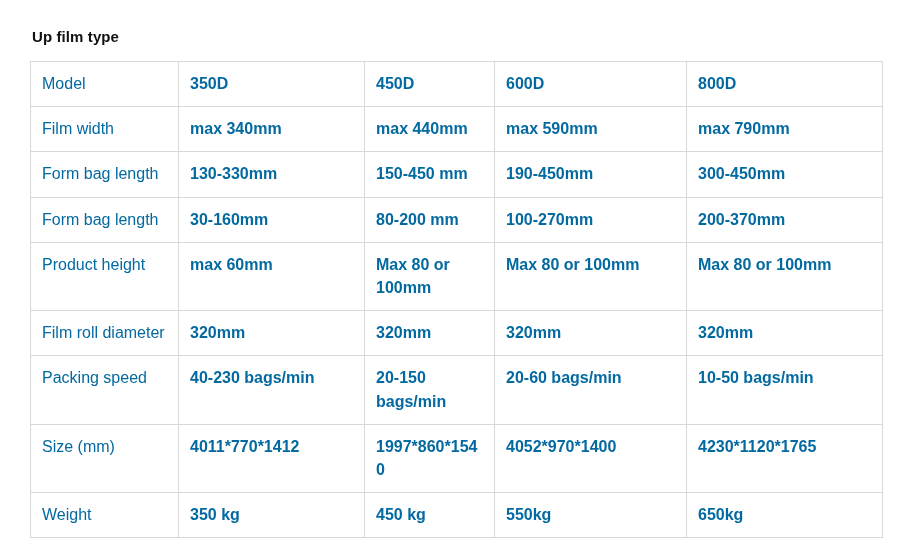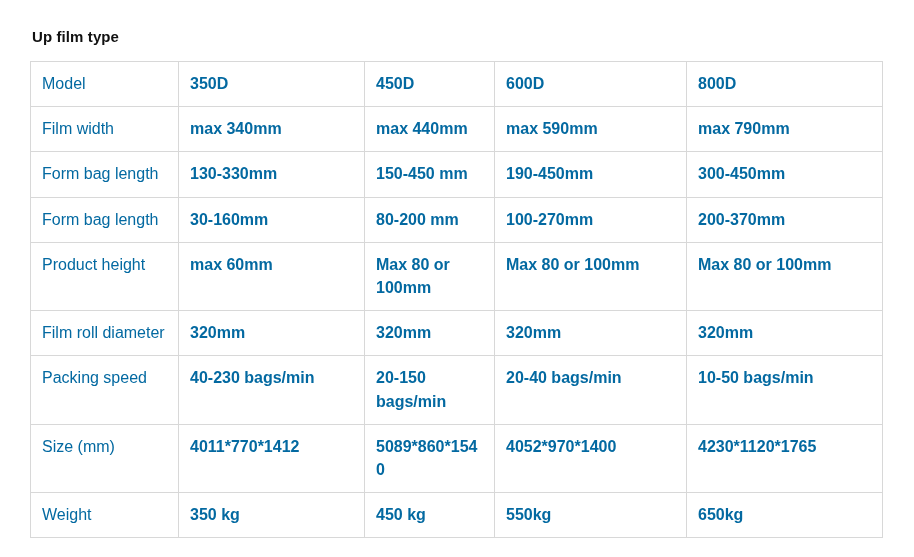--- a/index.html
+++ b/index.html
@@ -111,27 +111,27 @@
         <td class="label">Film roll diameter</td>
         <td class="val">320mm</td>
         <td class="val">320mm</td>
         <td class="val">320mm</td>
         <td class="val">320mm</td>
       </tr>
       <tr>
         <td class="label">Packing speed</td>
         <td class="val">40-230 bags/min</td>
         <td class="val">20-150 bags/min</td>
-        <td class="val">20-40 bags/min</td>
+        <td class="val">20-60 bags/min</td>
         <td class="val">10-50 bags/min</td>
       </tr>
       <tr>
         <td class="label">Size (mm)</td>
         <td class="val">4011*770*1412</td>
-        <td class="val">5089*860*1540</td>
+        <td class="val">1997*860*1540</td>
         <td class="val">4052*970*1400</td>
         <td class="val">4230*1120*1765</td>
       </tr>
       <tr>
         <td class="label">Weight</td>
         <td class="val">350 kg</td>
         <td class="val">450 kg</td>
         <td class="val">550kg</td>
         <td class="val">650kg</td>
       </tr>

